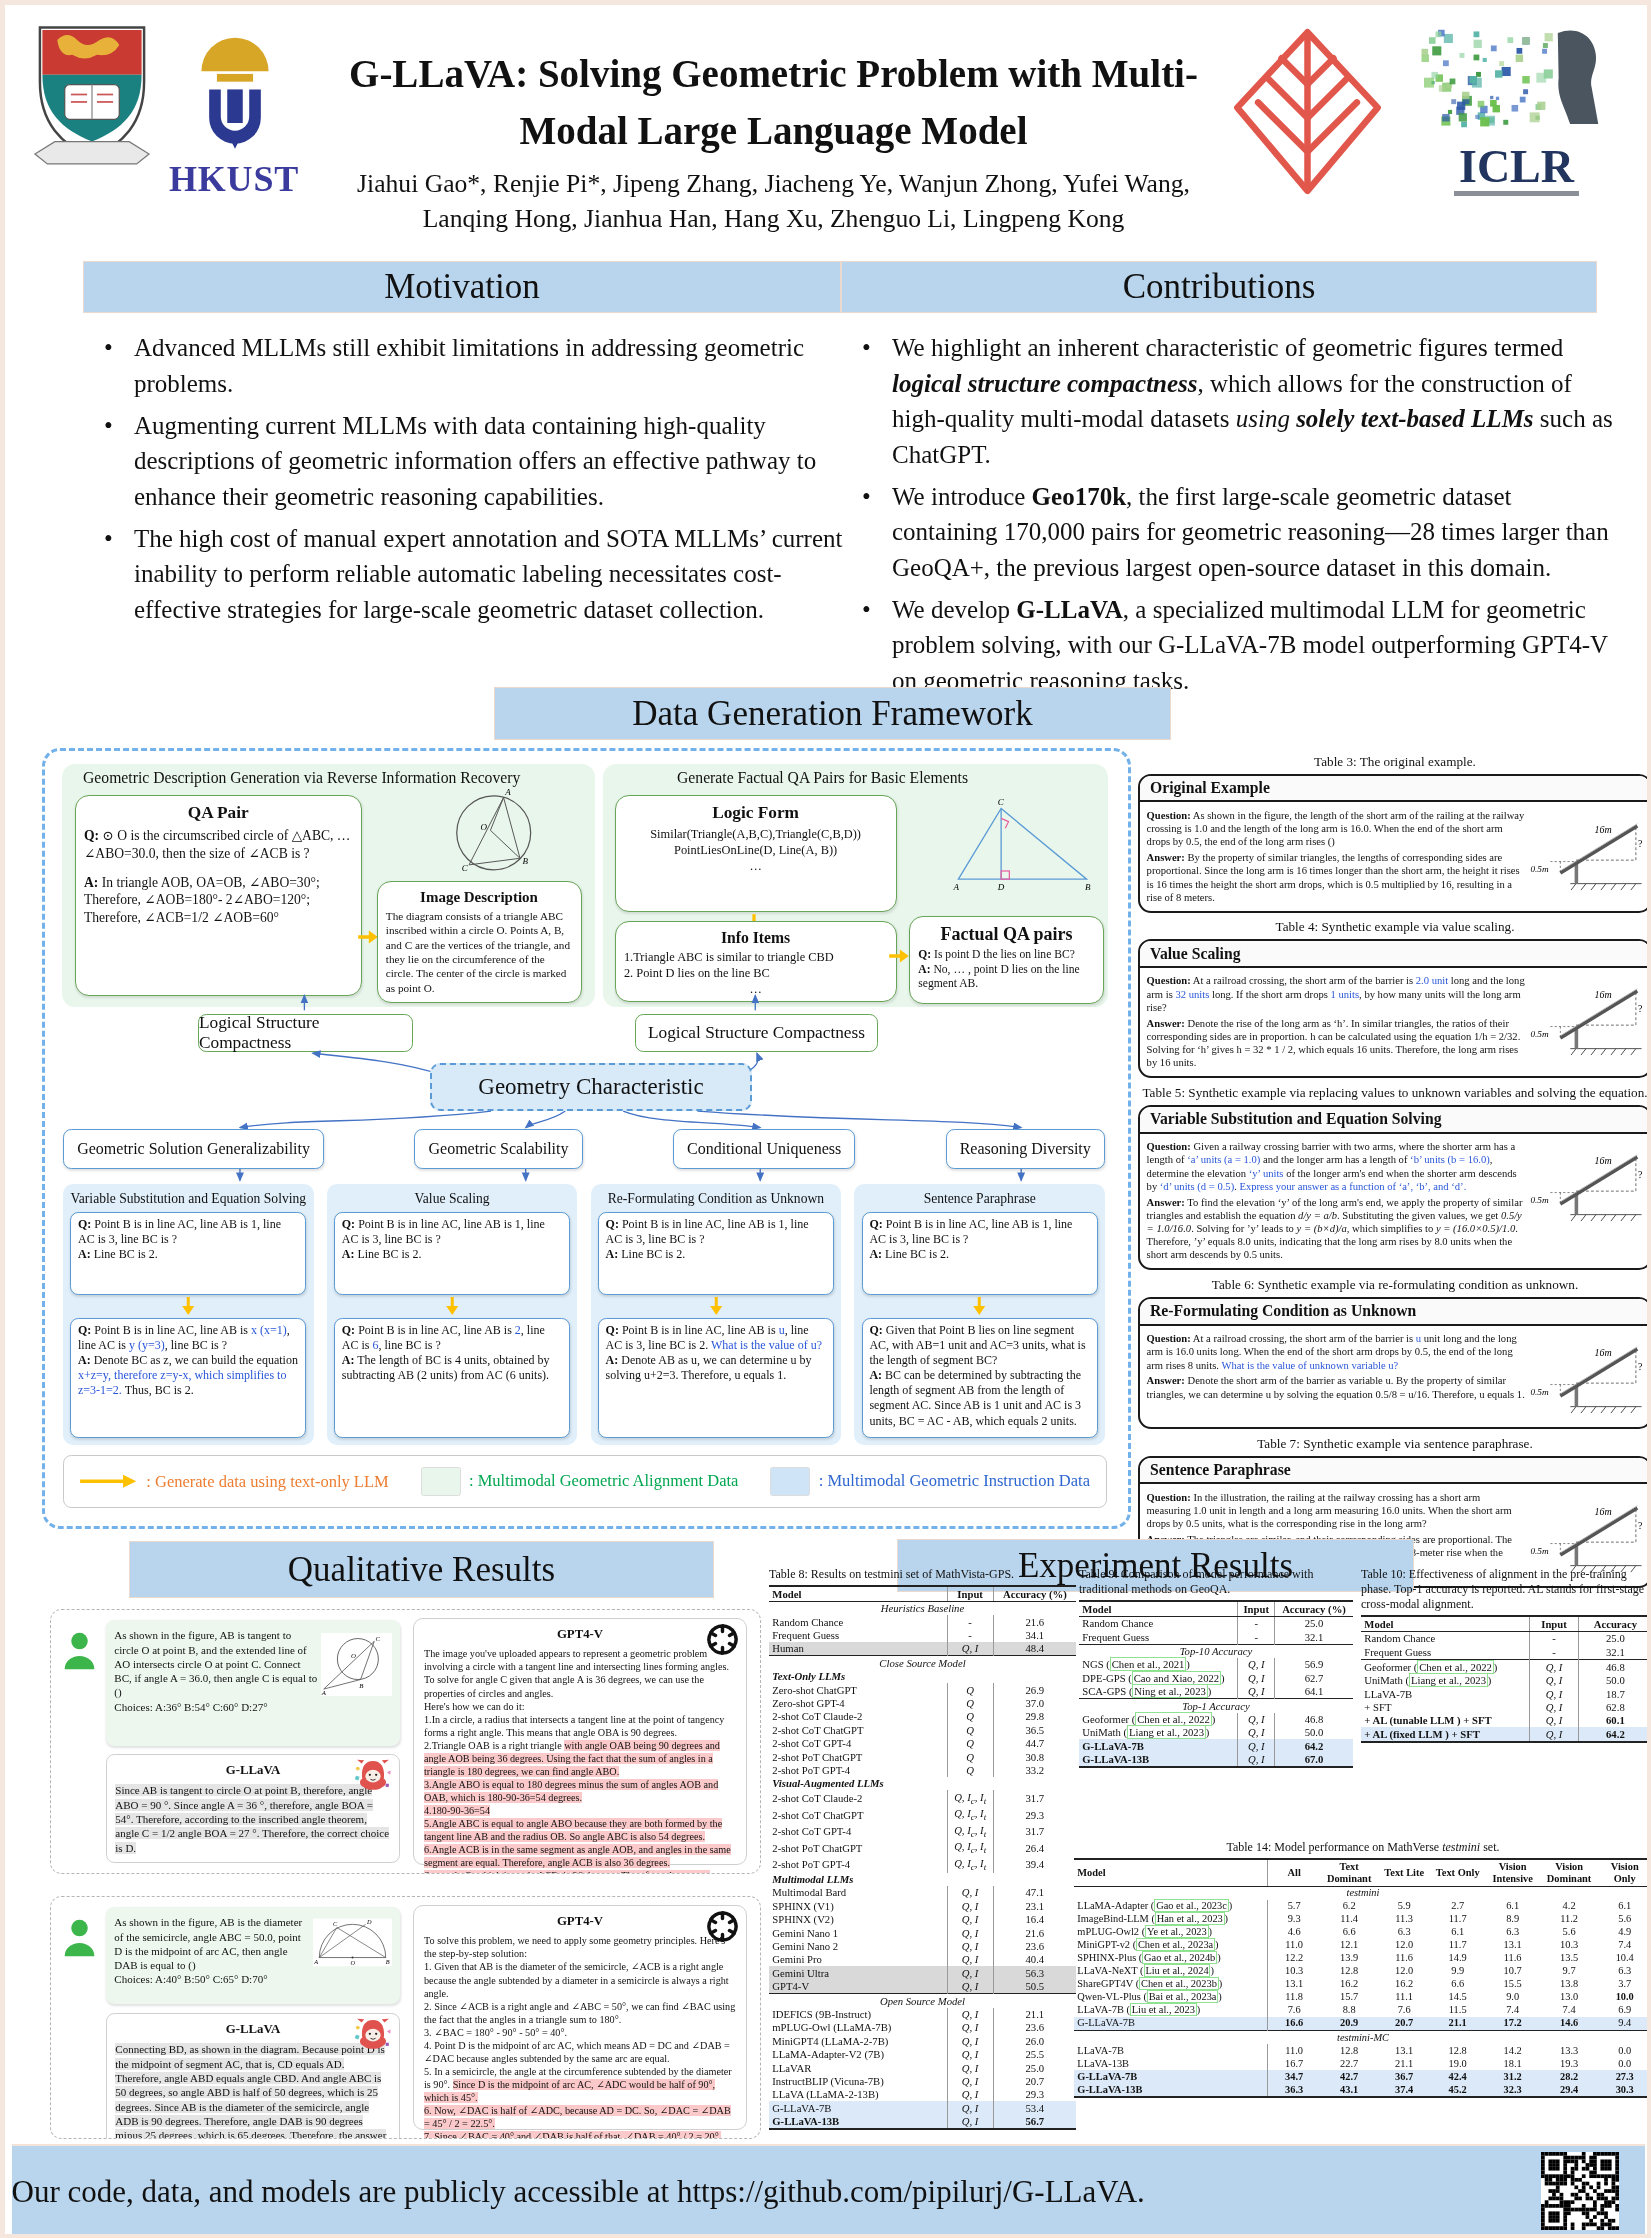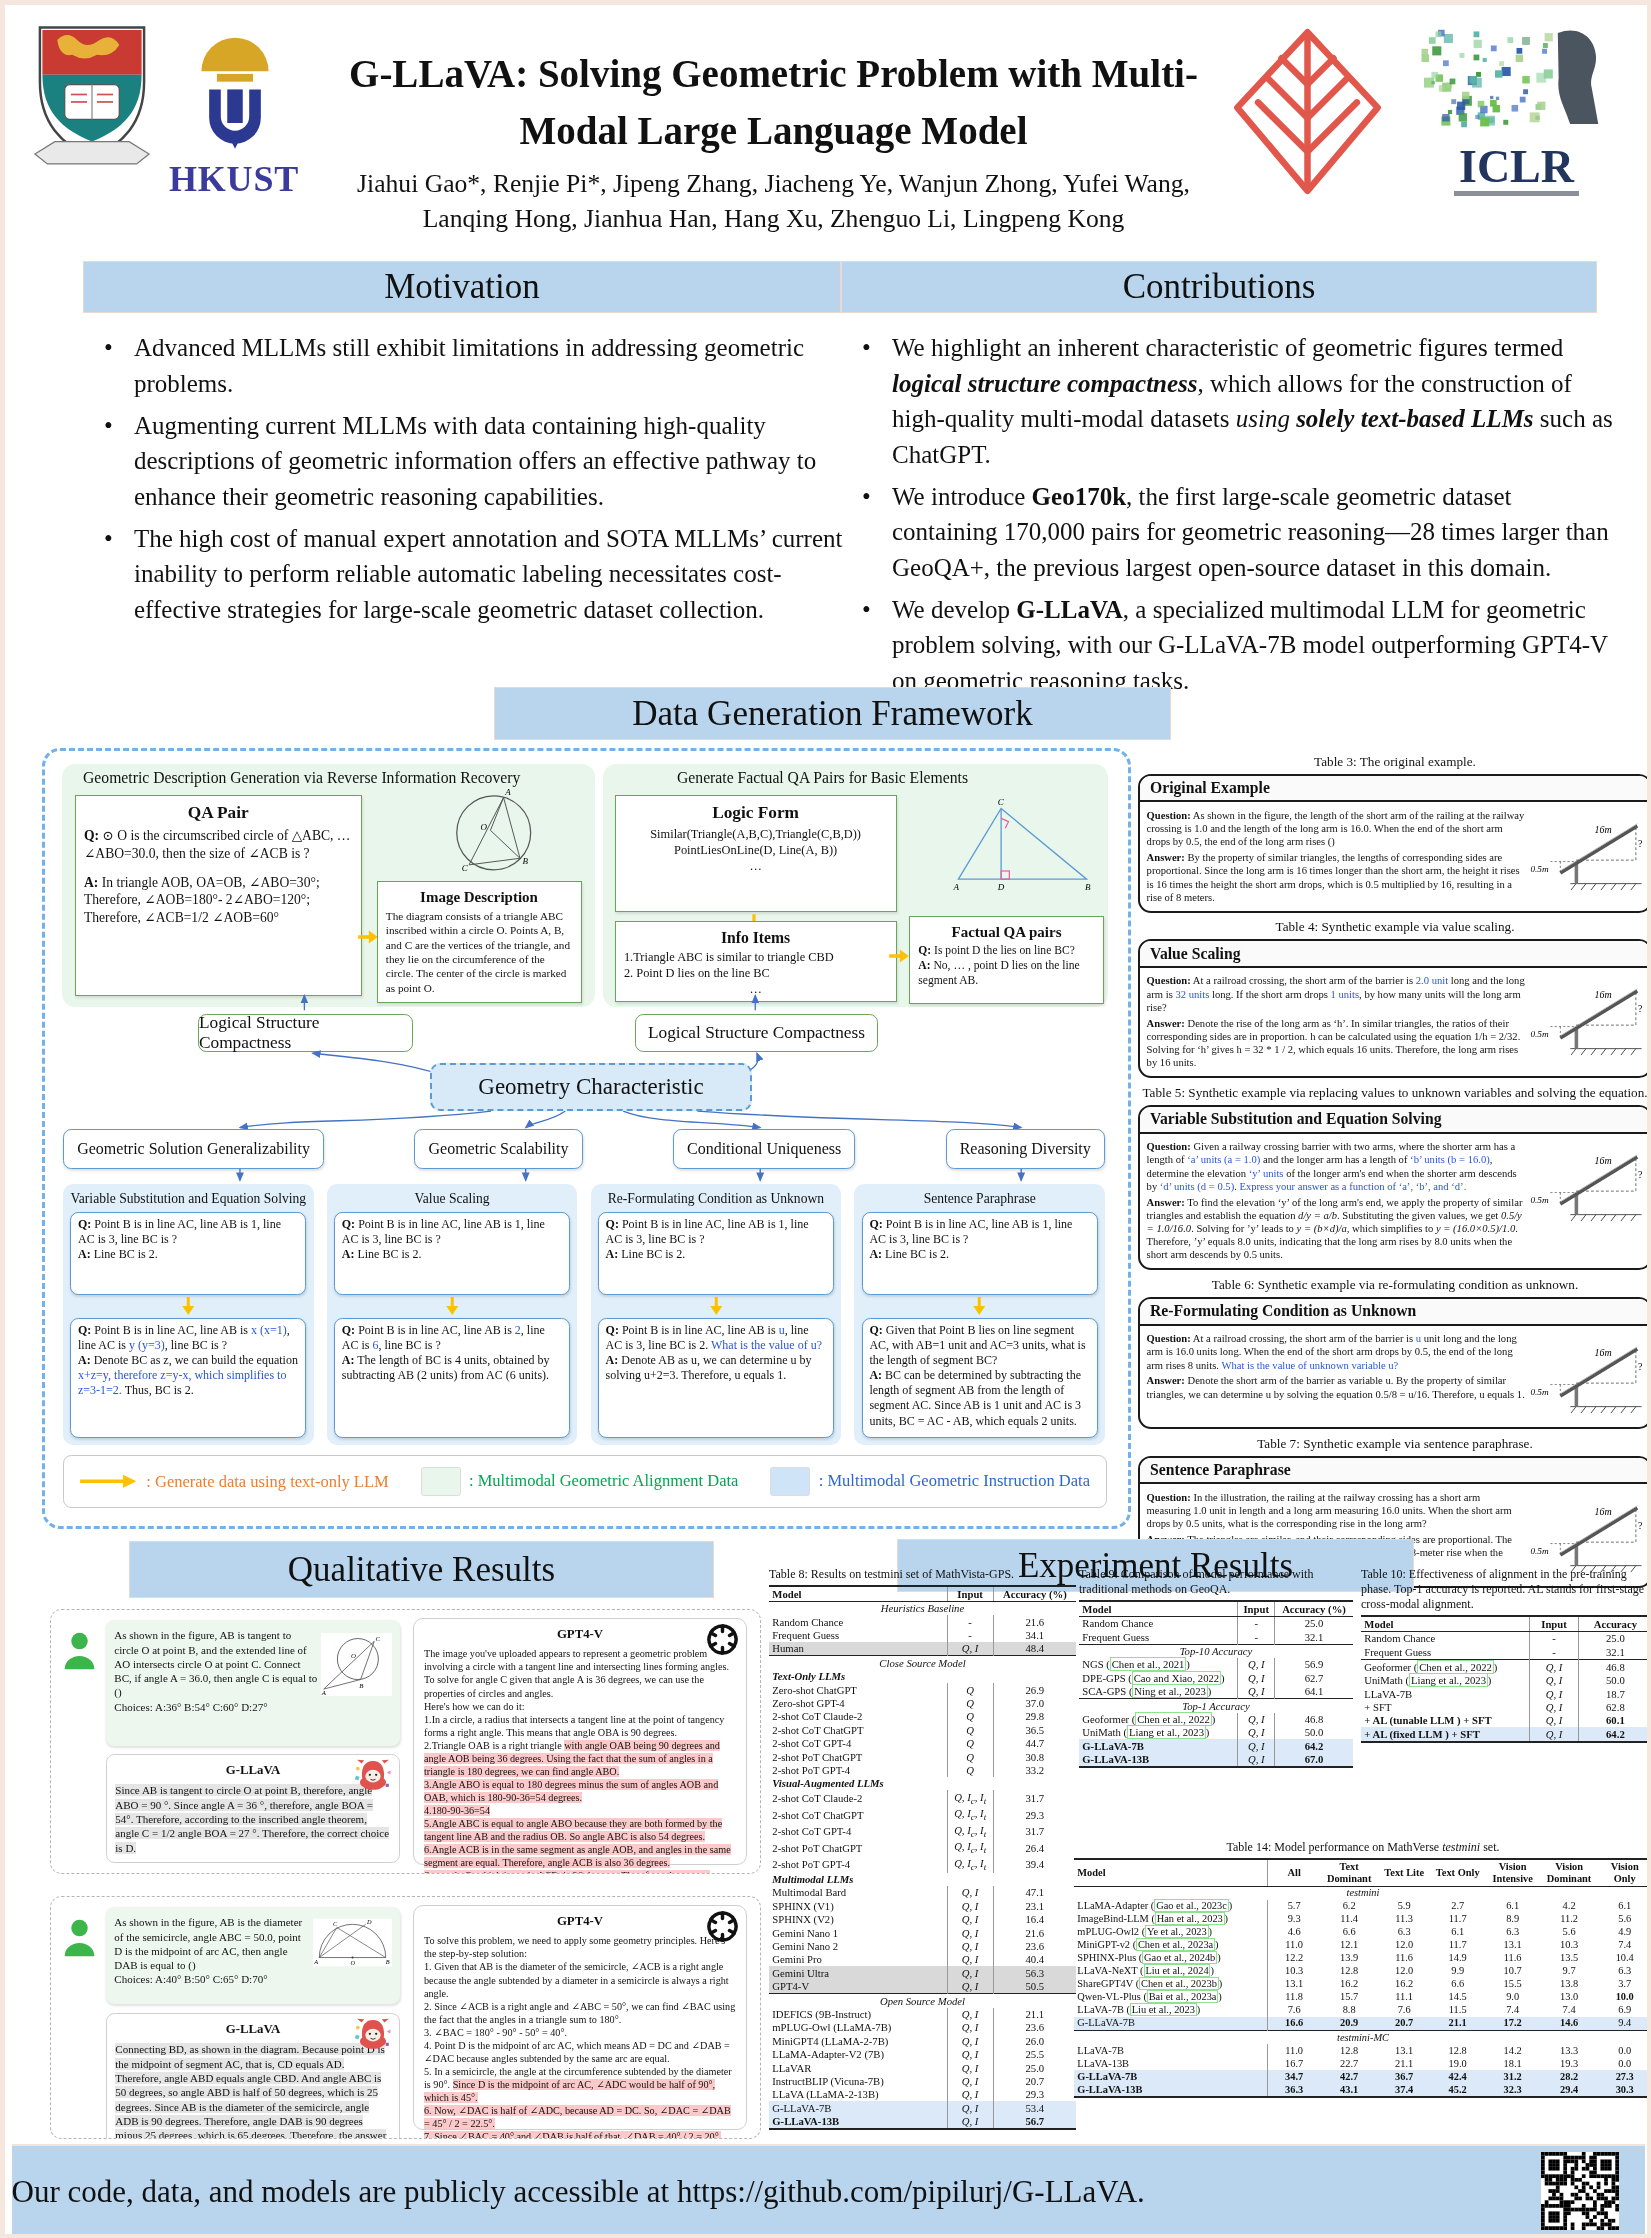--- a/index.html
+++ b/index.html
@@ -19,31 +19,31 @@
   .bullet{display:flex;margin-bottom:6.6px;line-height:1.42;}
   .bullet .dot{width:51px;flex:none;text-align:center;}
   .bullet .btx{flex:1;}
   
   #fw{left:37px;top:743px;width:1083px;height:775px;border:3.3px dashed #73b1ea;border-radius:18px;background:#fff;}
   .gpanel{position:absolute;top:13.2px;height:243px;background:#e9f6ec;border-radius:13.2px;}
   #gp-left{left:16.5px;width:533px;}
   #gp-right{left:558px;width:505px;}
   .gtitle{position:absolute;top:5px;left:21.5px;font-size:15.7px;}
   #gp-right .gtitle{left:74px;}
-  .wbox{position:absolute;background:#fff;border:1.7px solid #67a557;border-radius:0;padding:5.8px 8.3px;font-size:13.6px;line-height:1.28;box-shadow:0.8px 1.7px 2.5px rgba(0,0,0,.10);}
+  .wbox{position:absolute;background:#fff;border:1.7px solid #67a557;border-radius:14px;padding:5.8px 8.3px;font-size:13.6px;line-height:1.28;box-shadow:0.8px 1.7px 2.5px rgba(0,0,0,.10);}
   .wtitle{text-align:center;font-weight:bold;font-size:17.3px;margin-bottom:3.3px;}
   #qa-pair-box{left:13.2px;top:31px;width:287px;height:201px;box-sizing:border-box;}
   #qa-pair-box p{margin:3.3px 0;}
   #img-desc-box{left:315px;top:117px;width:205px;height:122px;font-size:11.2px;box-sizing:border-box;}
   #img-desc-box .wtitle{font-size:15px;margin-bottom:1.7px;}
   #logic-form-box{left:11.6px;top:31px;width:282px;height:117px;box-sizing:border-box;text-align:center;font-size:12.4px;}
   #info-items-box{left:11.6px;top:157px;width:282px;height:81px;box-sizing:border-box;font-size:12.4px;}
   #info-items-box .wtitle{font-size:15.7px;margin-bottom:1.7px;}
   #factual-box{left:306px;top:152px;width:195px;height:88px;box-sizing:border-box;font-size:11.6px;}
-  #factual-box .wtitle{font-size:15px;margin-bottom:1.7px;}
+  #factual-box .wtitle{font-size:18px;margin-bottom:1.7px;}
   .lsc{position:absolute;top:263px;height:36px;background:#fff;border:1.7px solid #67a557;border-radius:8.3px;display:flex;align-items:center;justify-content:center;font-size:17.3px;}
   #lsc-left{left:153px;width:213px;}
   #lsc-right{left:590px;width:241px;}
   #gcbox{position:absolute;left:385px;top:312px;width:322px;height:48px;background:#d8eaf8;border:2.5px dashed #5b9bd5;border-radius:10px;display:flex;align-items:center;justify-content:center;font-size:23px;box-sizing:border-box;}
   #catrow{position:absolute;top:378px;left:18px;width:1042px;display:flex;justify-content:space-between;}
   .catbox{height:38px;background:#fff;border:1.7px solid #5b9bd5;border-radius:8.3px;display:flex;align-items:center;justify-content:center;font-size:16px;padding:0 13.2px;box-shadow:0.8px 1.7px 2.5px rgba(0,0,0,.12);}
   #fcols{position:absolute;top:433px;left:18px;width:1042px;height:261px;display:flex;gap:13.2px;}
   .fcol{flex:1;background:#e0effa;border-radius:10px;padding:6.6px 7.4px;display:flex;flex-direction:column;box-sizing:border-box;}
   .fsub{text-align:center;font-size:13.6px;margin:0 0 5px 0;}
   .fqa{background:#fff;border:1.7px solid #5b9bd5;border-radius:8.3px;padding:4.1px 6.6px;font-size:12px;line-height:1.26;box-shadow:0.8px 1.7px 2.5px rgba(0,0,0,.12);}

